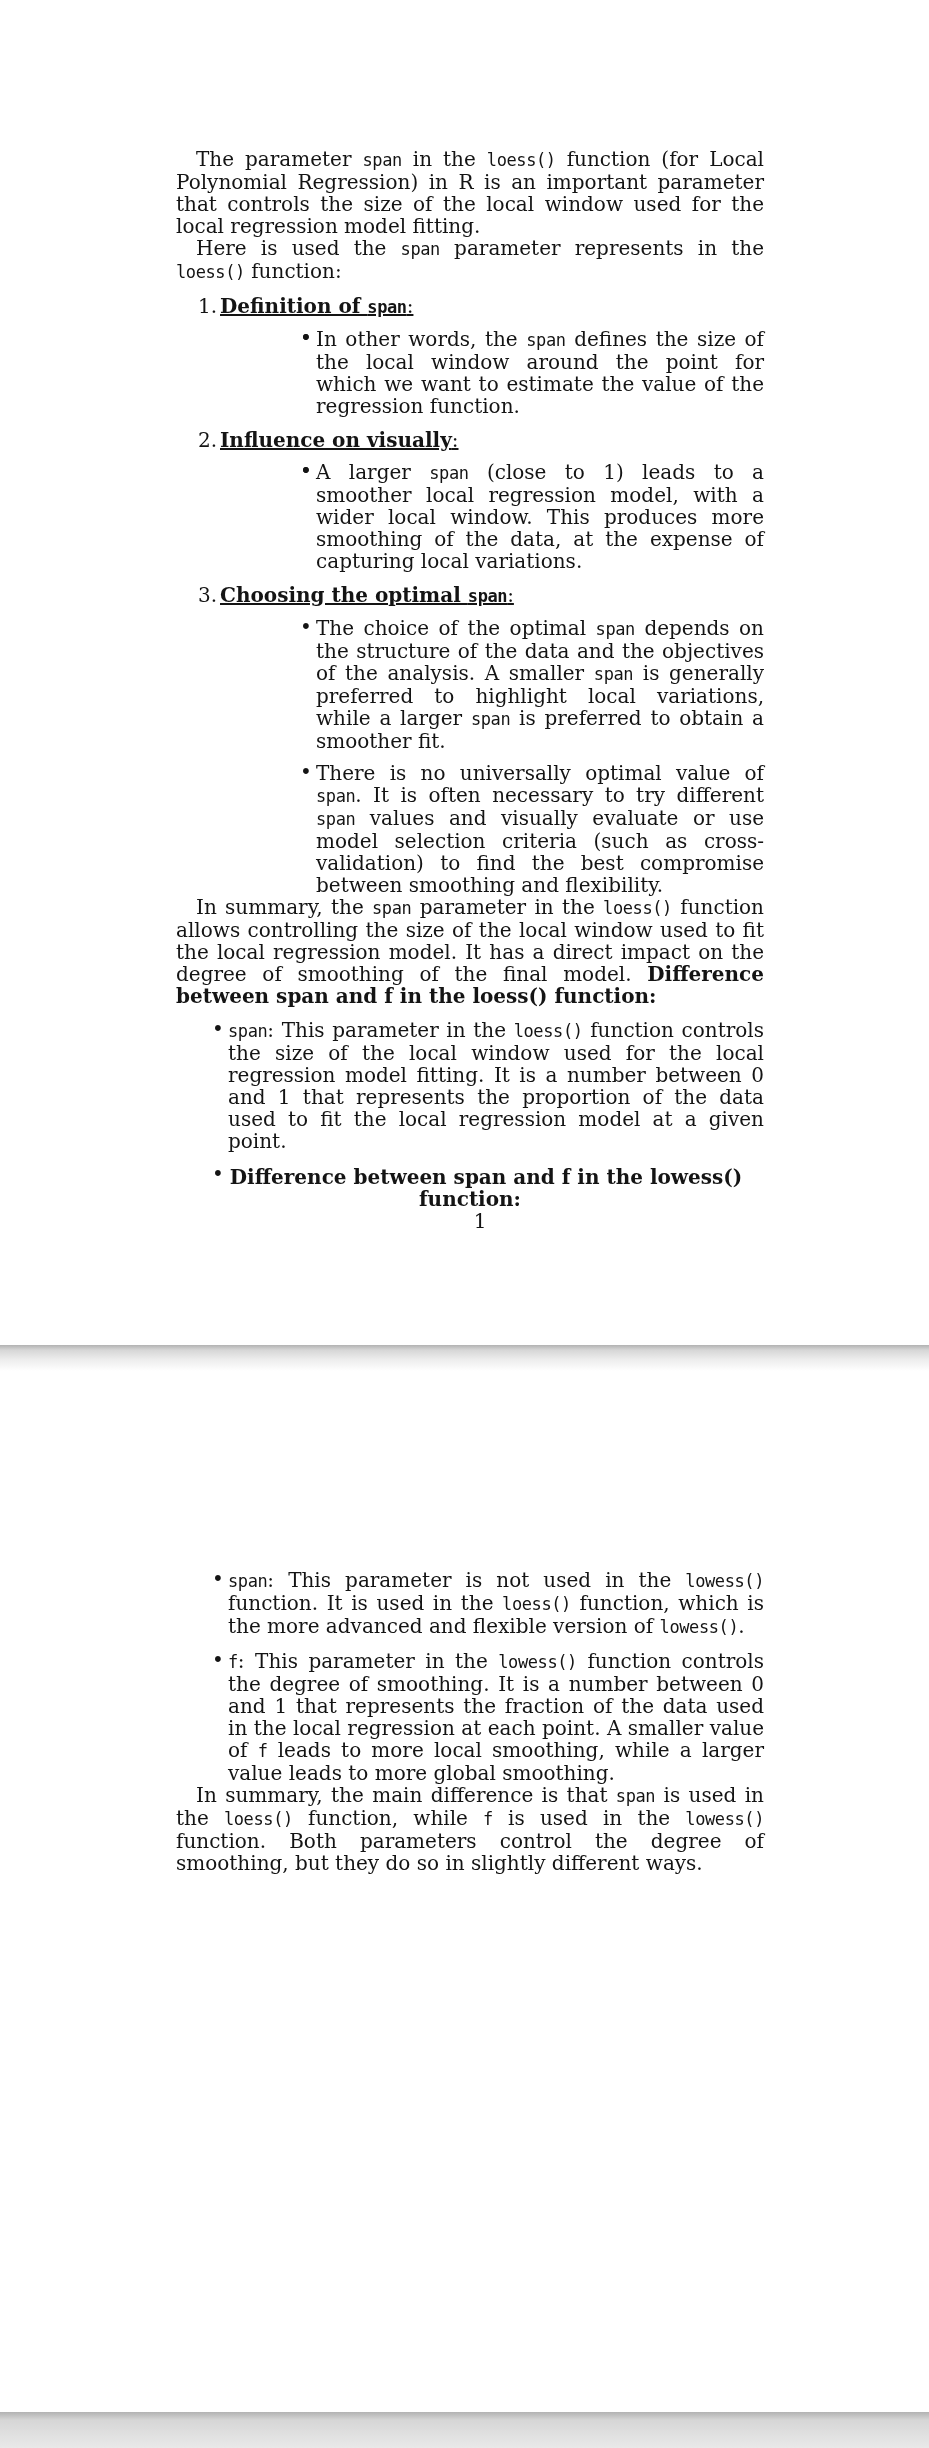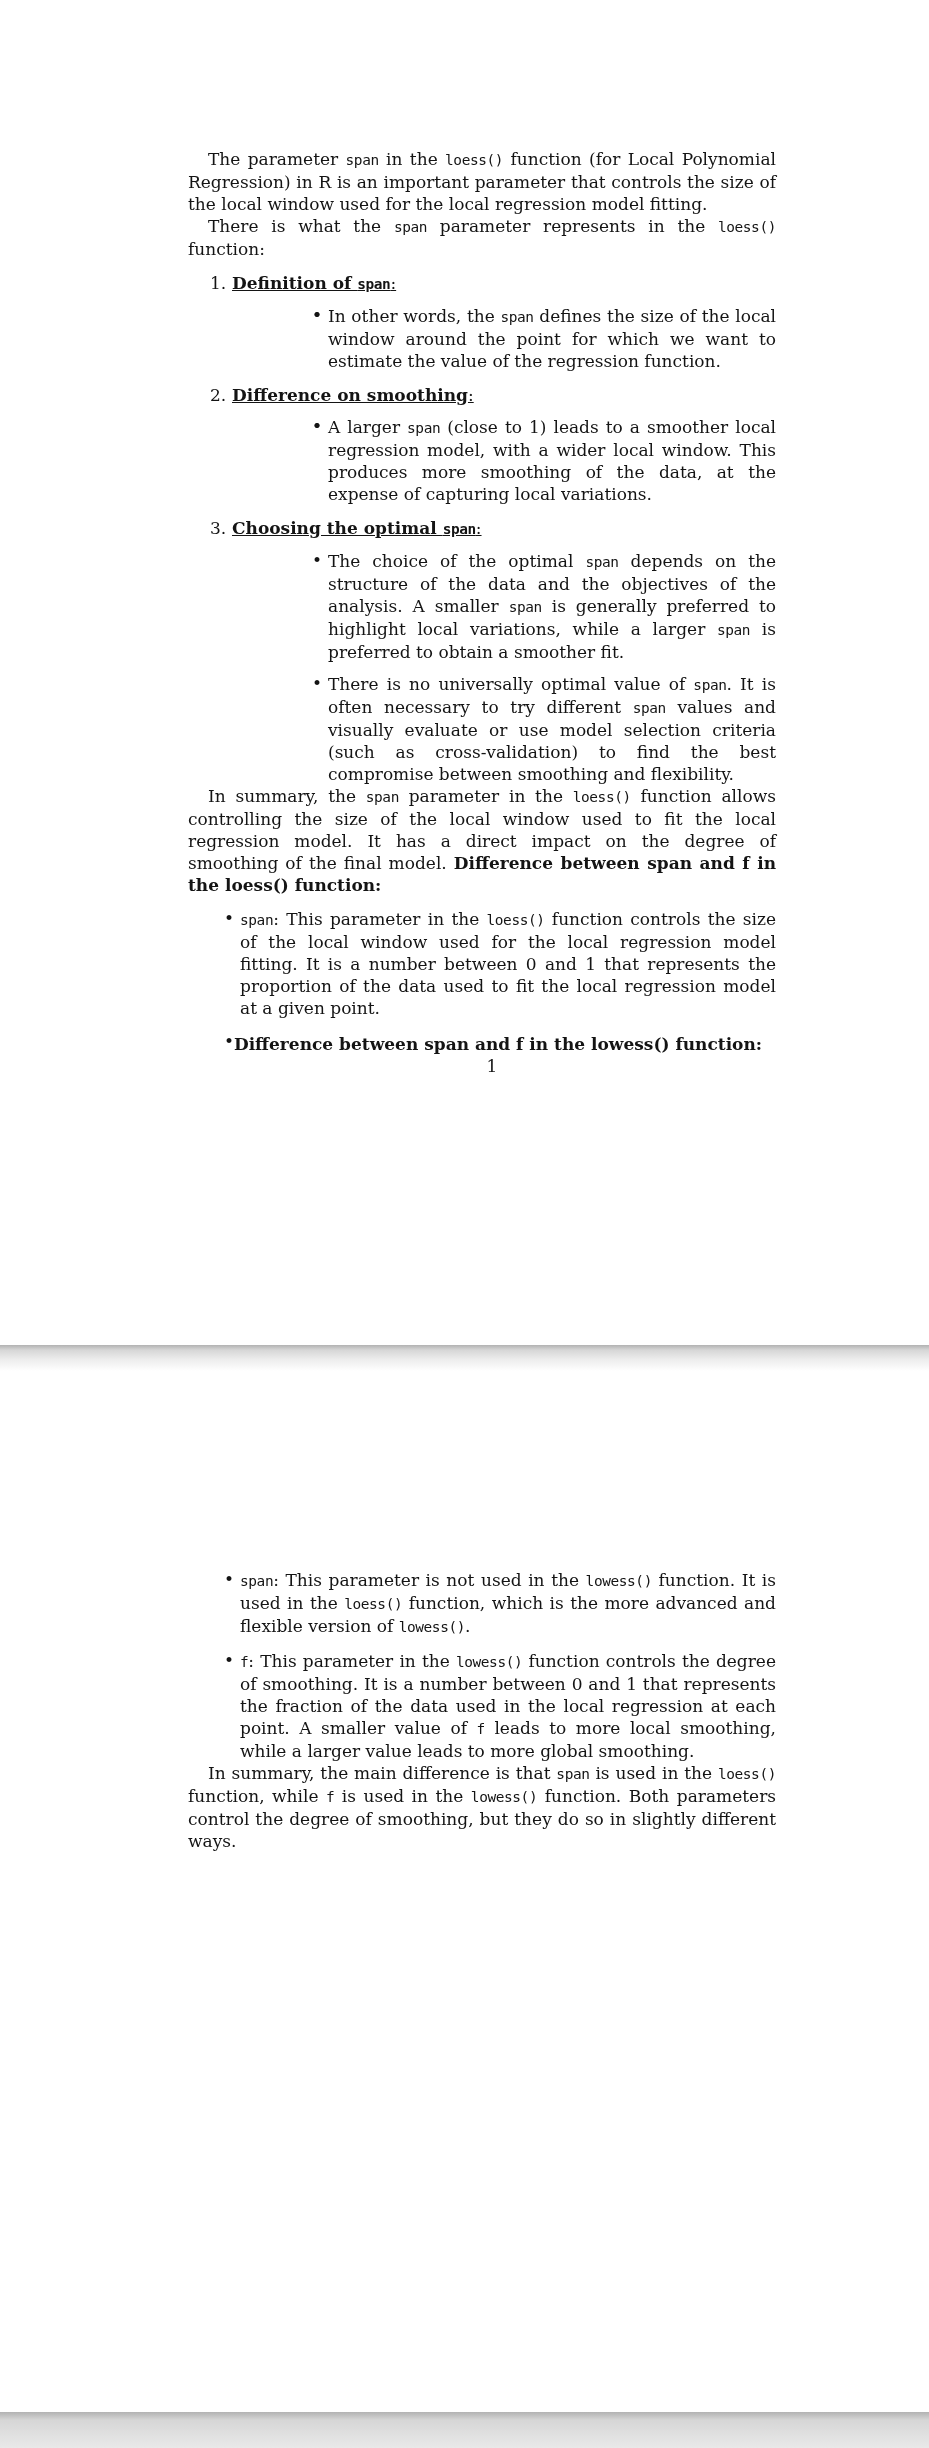--- a/index.html
+++ b/index.html
@@ -13,22 +13,22 @@
   .page-2{height:1041px;}
   .page-separator{
     height:26px;
     background:linear-gradient(to bottom,#b2b2b2 0px,#d6d6d6 5px,#ececec 14px,#ffffff 26px);
   }
   .bottom-band{
     height:36px;
     background:linear-gradient(to bottom,#b2b2b2 0px,#d6d6d6 8px,#e9e9e9 36px);
   }
   .content{
-    position:absolute;left:188px;width:588px;
-    font-size:17px;line-height:22px;text-align:justify;
+    position:absolute;left:176px;width:588px;
+    font-size:20px;line-height:22px;text-align:justify;
   }
   .page-1 .content{top:148px;}
   .page-2 .content{top:186px;}
   p.para{margin:0;text-indent:20px;}
   .enum-item{position:relative;margin-top:12px;padding-left:44px;}
   .enum-number{position:absolute;left:22px;top:0;}
   .enum-heading{margin:0;text-decoration:underline;}
   .nested-bullet{position:relative;margin-top:10px;padding-left:96px;}
   .nested-bullet .dot{position:absolute;left:80px;top:-1px;}
   .top-bullet{position:relative;margin-top:12px;padding-left:52px;}
@@ -44,37 +44,37 @@
 </style>
 </head>
 <body>
 
 <div class="viewport">
 
   <div class="page page-1">
     <div class="content">
 
       <p class="para"><span class="s-p">The parameter </span><span class="s-m">span</span><span class="s-p"> in the </span><span class="s-m">loess()</span><span class="s-p"> function (for Local Polynomial Regression) in R is an important parameter that controls the size of the local window used for the local regression model fitting.</span></p>
-      <p class="para"><span class="s-p">There is what the </span><span class="s-m">span</span><span class="s-p"> parameter represents in the </span><span class="s-m">loess()</span><span class="s-p"> function:</span></p>
+      <p class="para"><span class="s-p">Here is used the </span><span class="s-m">span</span><span class="s-p"> parameter represents in the </span><span class="s-m">loess()</span><span class="s-p"> function:</span></p>
 
       <div class="enum-item">
         <span class="enum-number">1.</span>
         <p class="enum-heading"><span class="s-b">Definition of </span><span class="s-bm">span</span><span class="s-p">:</span></p>
         <div class="nested-bullet">
           <span class="dot">•</span>
         </div>
         <div class="nested-bullet">
           <span class="dot">•</span>
           <span><span class="s-p">In other words, the </span><span class="s-m">span</span><span class="s-p"> defines the size of the local window around the point for which we want to estimate the value of the regression function.</span></span>
         </div>
       </div>
 
       <div class="enum-item">
         <span class="enum-number">2.</span>
-        <p class="enum-heading"><span class="s-b">Difference on smoothing</span><span class="s-p">:</span></p>
+        <p class="enum-heading"><span class="s-b">Influence on visually</span><span class="s-p">:</span></p>
         <div class="nested-bullet">
           <span class="dot">•</span>
         </div>
         <div class="nested-bullet">
           <span class="dot">•</span>
           <span><span class="s-p">A larger </span><span class="s-m">span</span><span class="s-p"> (close to 1) leads to a smoother local regression model, with a wider local window. This produces more smoothing of the data, at the expense of capturing local variations.</span></span>
         </div>
       </div>
 
       <div class="enum-item">

